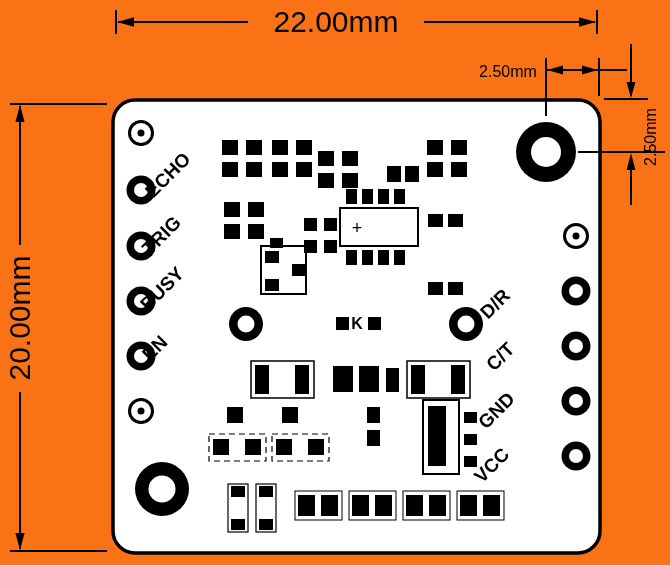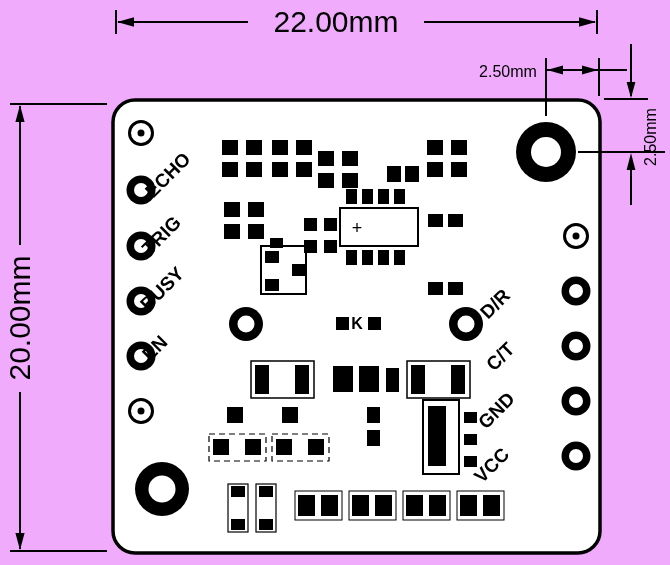--- a/index.html
+++ b/index.html
@@ -1,16 +1,16 @@
 <!DOCTYPE html>
 <html><head>
 <meta charset="utf-8">
 <style>
   html,body{margin:0;padding:0;background:#fff;}
-  .canvas{position:relative;width:670px;height:565px;background:#f0abfc;overflow:hidden;}
+  .canvas{position:relative;width:670px;height:565px;background:#f97316;overflow:hidden;}
   svg text{font-family:"Liberation Sans","DejaVu Sans",sans-serif;fill:#000;}
   .dim-lg{font-size:30px;}
   .dim-sm{font-size:16px;}
   .pin-label{font-size:19px;font-weight:700;}
   .silk-k{font-size:16px;font-weight:700;}
   .silk-plus{font-size:18px;}
   .dline{stroke:#000;stroke-width:2;fill:none;}
   .thin{stroke:#000;fill:none;}
   .arrow{fill:#000;stroke:none;}
 </style>

